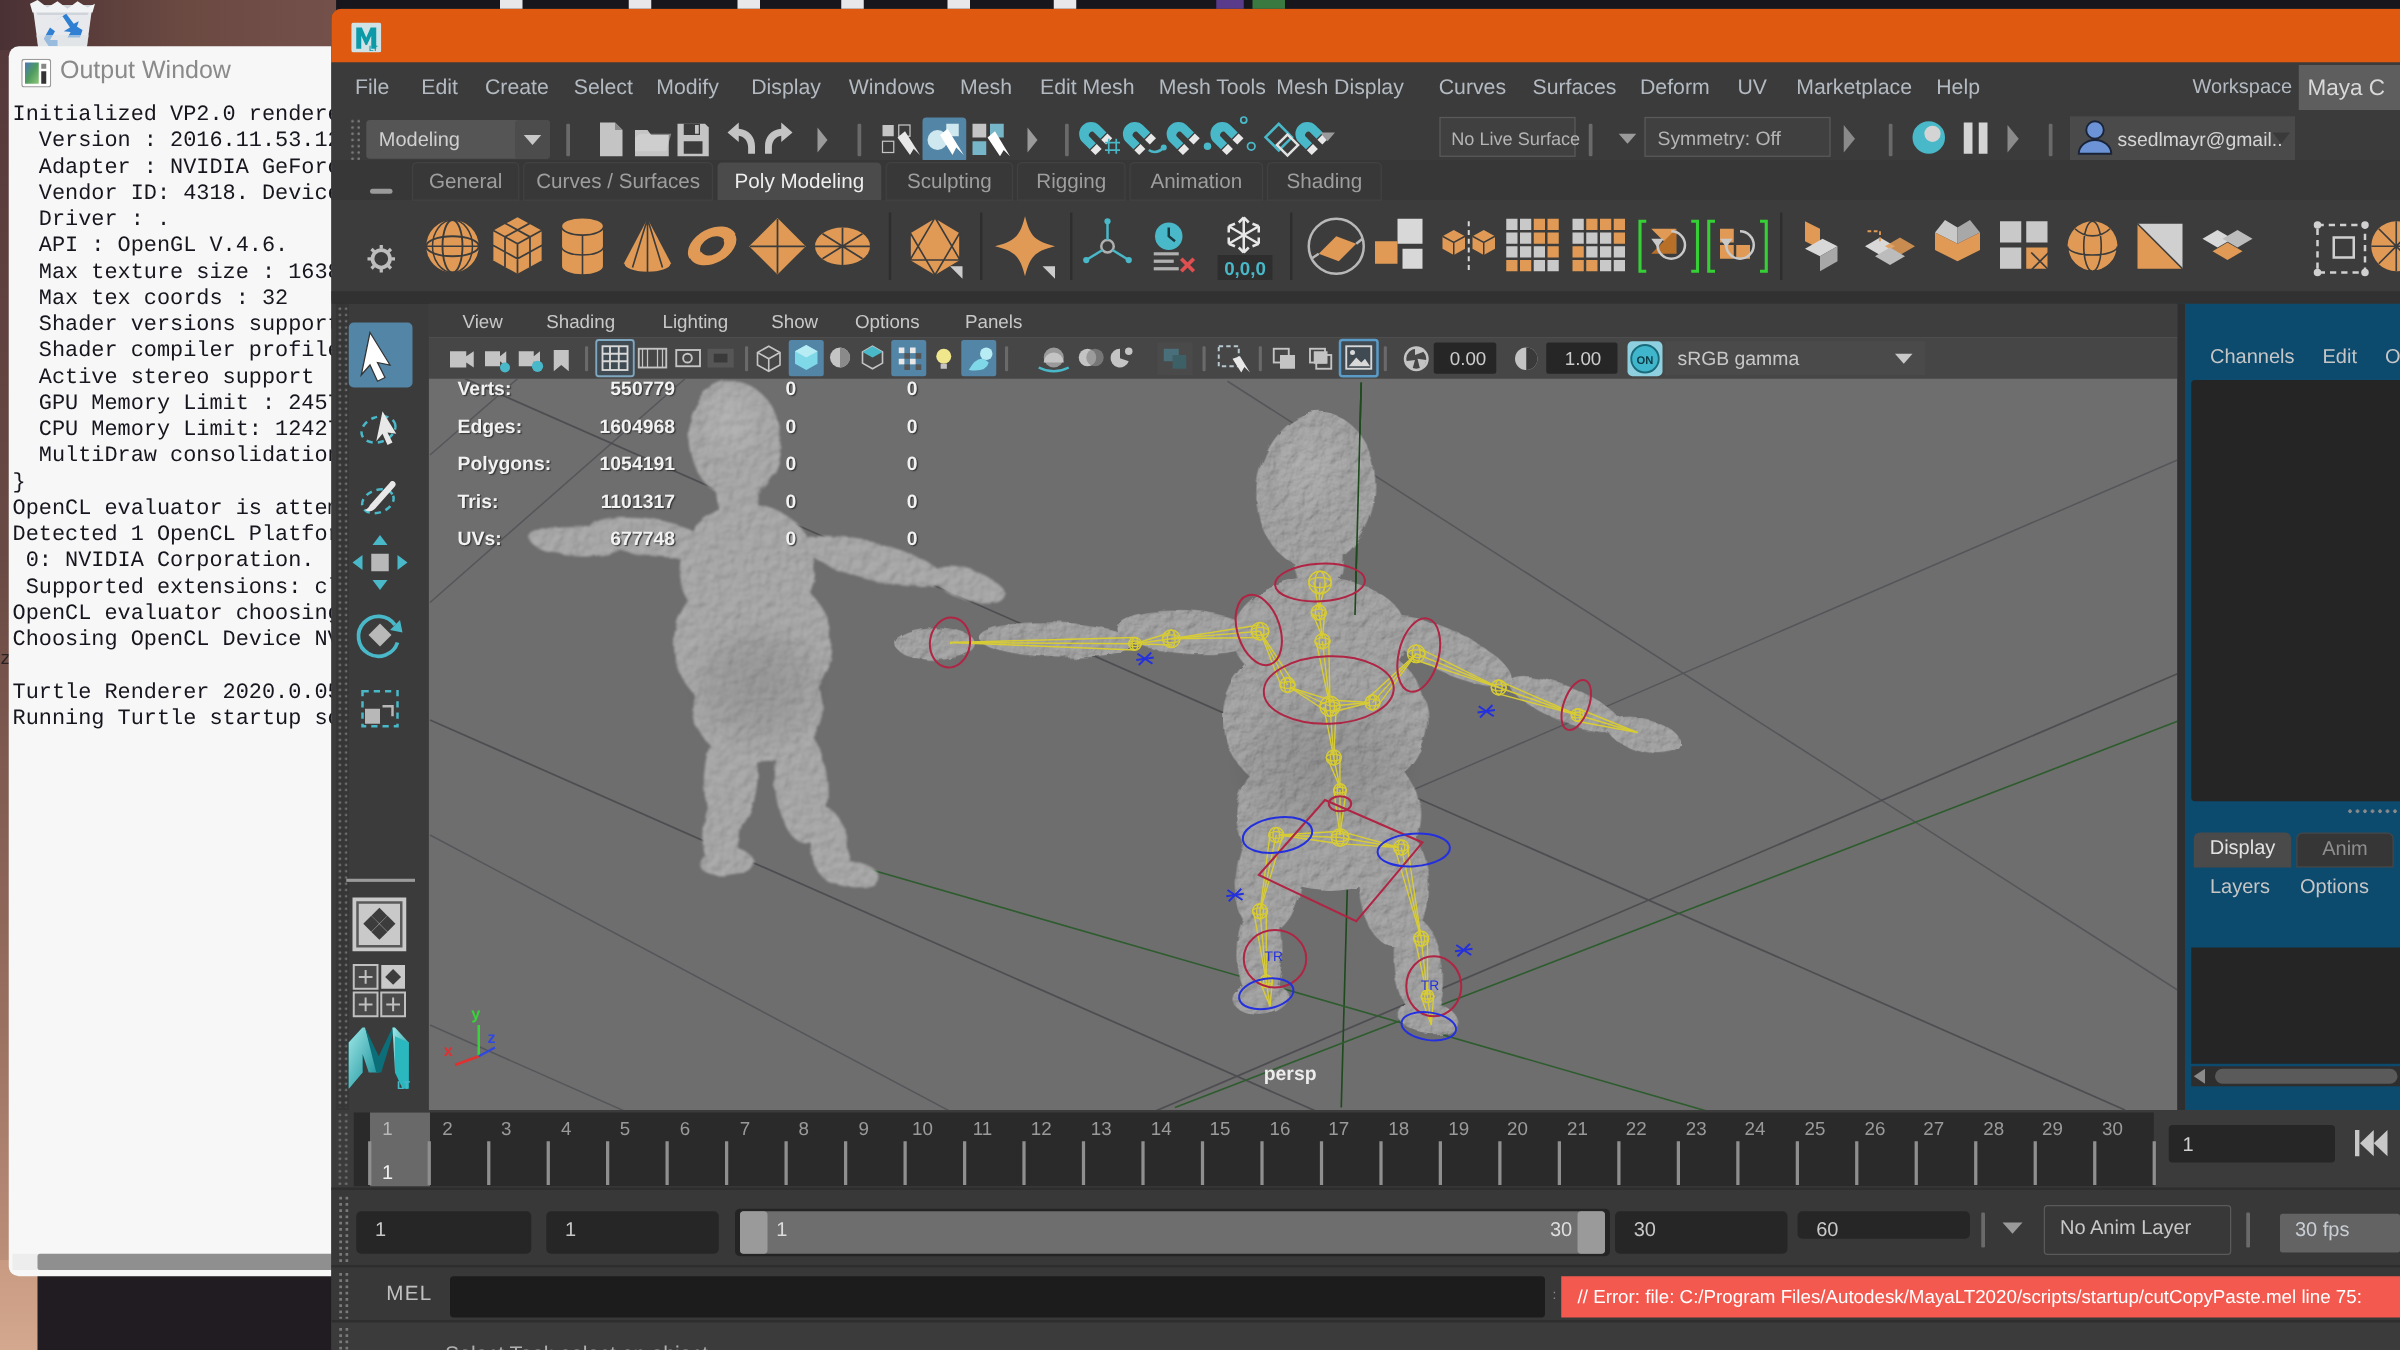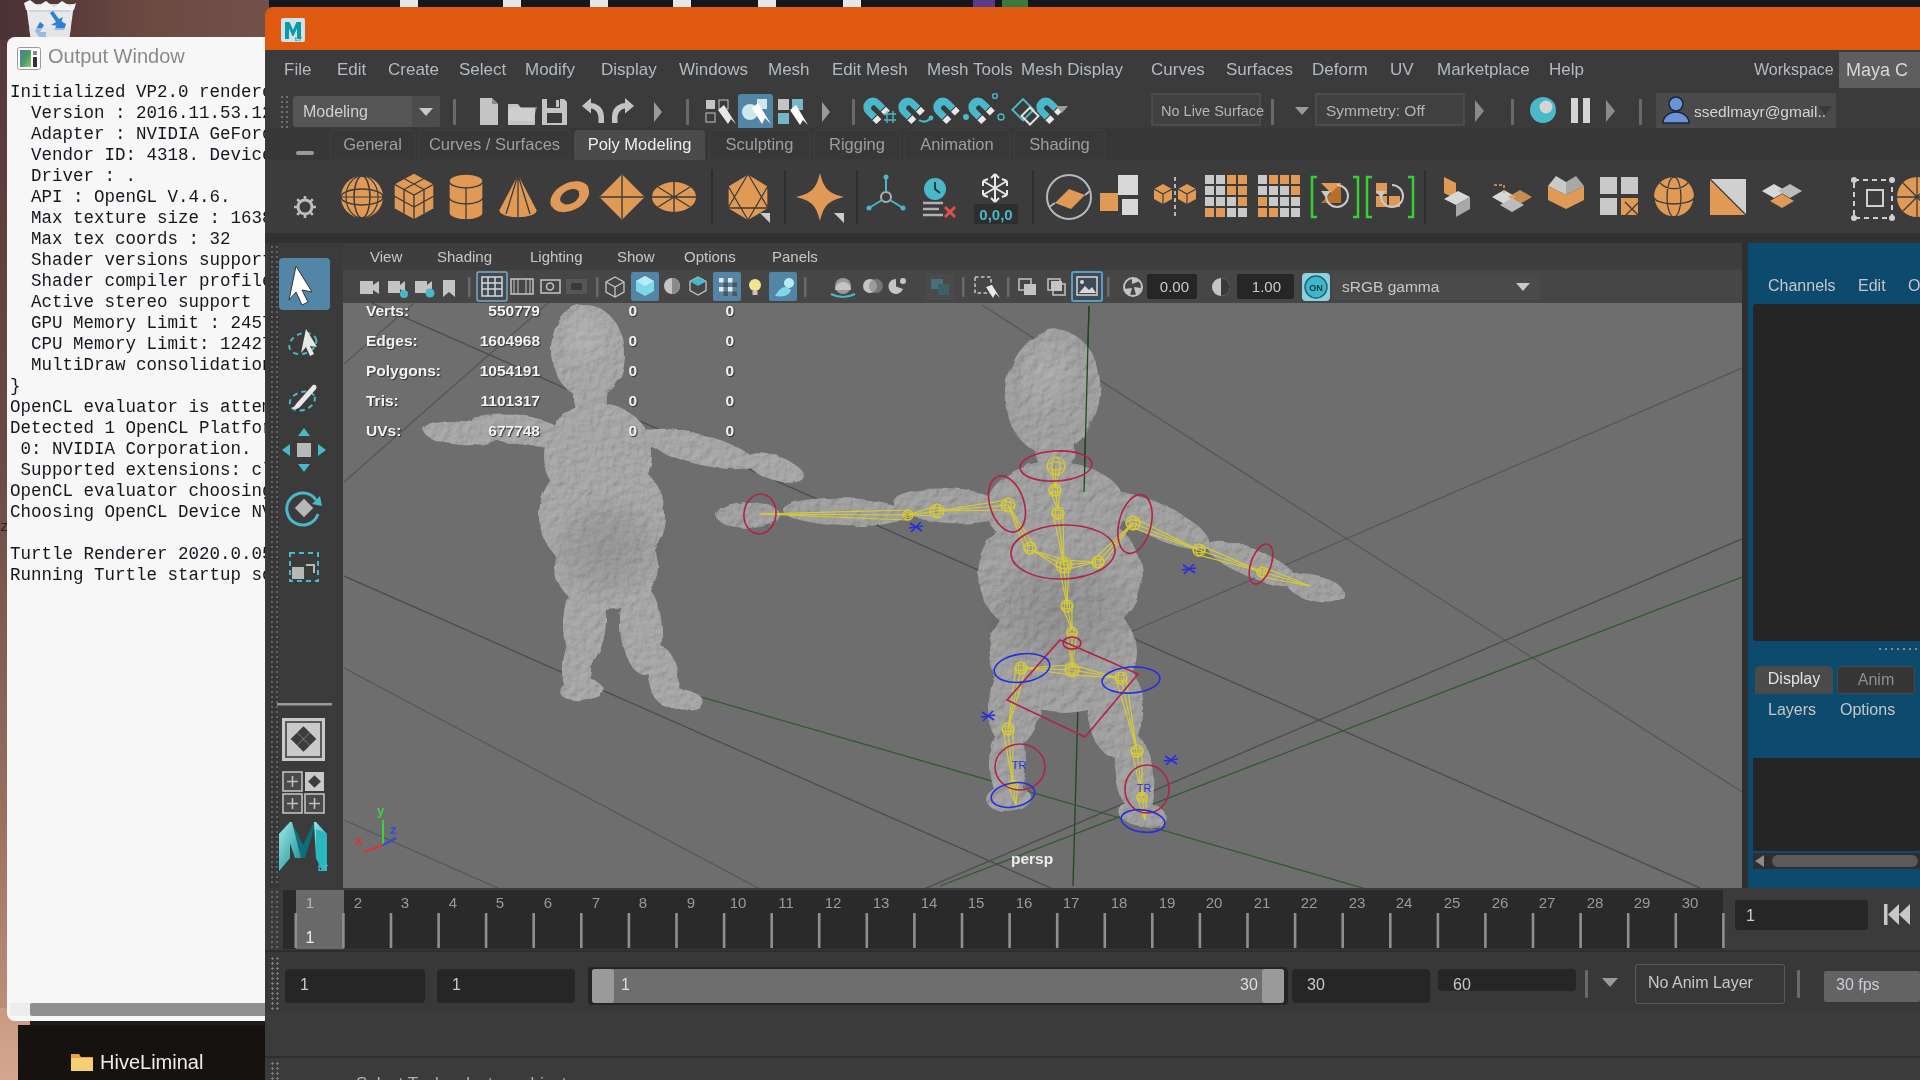--- a/index.html
+++ b/index.html
@@ -28,27 +28,20 @@
 <div class="abs" style="left:0;top:1008px;width:30px;height:72px;background:linear-gradient(180deg,#c89a82,#d3a88e);"></div>
 <svg class="abs" style="left:20px;top:0;" width="60" height="42" viewBox="0 0 60 42">
 <polygon points="6,4 54,4 49,41 11,41" fill="#e7e9ec"></polygon>
 <polygon points="6,4 54,4 50,12 10,12" fill="#cfd4da"></polygon>
 <path d="M10,0 L18,6 L26,1 L34,7 L42,1 L50,6 L56,3 L54,10 L6,10 L4,3 Z" fill="#f2f3f5"></path>
 <path d="M22,18 l8,-5 6,9 -5,3 9,1 3,-9 -4,2 -6,-8 z" fill="#2f7fd3"></path>
 <path d="M20,22 l-5,9 4,6 7,0 0,-5 -6,0 4,-7 z" fill="#2f7fd3"></path>
 <path d="M34,30 l10,0 2,-6 -5,-3 -3,4 0,-2 -4,7 z" fill="#2f7fd3"></path>
 <polygon points="11,41 49,41 51,28 9,28" fill="#dfe2e6" opacity="0.6"></polygon>
 </svg>
-<div class="abs" style="left:18px;top:1025px;width:251px;height:55px;background:#151210;">
-<svg class="abs" style="left:52px;top:26px;" width="24" height="22" viewBox="0 0 24 22">
-<path d="M1,3 h8 l2,3 h12 v14 h-22 z" fill="#e8a33d"></path>
-<path d="M1,7 h22 v13 h-22 z" fill="#f6ce73"></path>
-</svg>
-<div class="abs" style="left:82px;top:26px;font-size:20px;color:#eeeeee;">HiveLiminal</div>
-</div>
 </div>
 <div id="outwin">
 <svg class="abs" style="left:10px;top:10px;" width="24" height="23" viewBox="0 0 24 23">
 <defs>
         <linearGradient id="owg" x1="0" y1="0" x2="1" y2="1">
           <stop offset="0" stop-color="#4a79b8"></stop>
           <stop offset="0.5" stop-color="#4e9a5e"></stop>
           <stop offset="1" stop-color="#8ec87a"></stop>
         </linearGradient>
       </defs>
@@ -1087,16 +1080,23 @@
 <div class="abs" style="left:356px;top:24px;font-size:16px;color:#dddddd;">1</div>
 <div class="abs" style="left:975px;top:24px;font-size:16px;color:#dddddd;">30</div>
 <div class="fld" style="left:1027px;top:17px;width:138px;height:34px;padding:7px 0 0 15px;">30</div>
 <div class="fld" style="left:1173px;top:17px;width:138px;height:22px;padding:7px 0 0 15px;">60</div>
 <div class="abs" style="left:1320px;top:18px;width:3px;height:28px;background:#6a6a6a;border-radius:1px;"></div>
 <div class="abs" style="left:1337px;top:26px;width:0;height:0;border-left:8px solid transparent;border-right:8px solid transparent;border-top:9px solid #9a9a9a;"></div>
 <div class="abs" style="left:1370px;top:12px;width:150px;height:40px;background:#383838;border:1px solid #5a5a5a;border-radius:3px;color:#c8c8c8;font-size:16px;padding:9px 0 16px 12px;">No Anim Layer</div>
 <div class="abs" style="left:1532px;top:18px;width:3px;height:28px;background:#6a6a6a;border-radius:1px;"></div>
 <div class="abs" style="left:1559px;top:19px;width:96px;height:31px;background:#636363;border-radius:2px;color:#c9ced4;font-size:16px;padding:5px 0 0 12px;">30 fps</div>
 </div>
+<div class="abs" style="left:0;top:1005px;width:1655px;height:44px;background:#383838;border-top:2px solid #2e2e2e;">
+<div class="dots" style="left:5px;top:3px;height:38px;"></div>
+<div class="abs" style="left:44px;top:12px;font-size:16.5px;color:#c0c0c0;letter-spacing:1px;">MEL</div>
+<div class="abs" style="left:95px;top:7px;width:876px;height:33px;background:#1c1c1c;border-radius:3px;"></div>
+<div class="abs" style="left:977px;top:16px;font-size:11px;color:#888;">:</div>
+<div class="abs" style="left:984px;top:7px;width:671px;height:33px;background:#f4594f;color:#ffffff;font-size:15px;padding:8px 0 0 13px;white-space:pre;">// Error: file: C:/Program Files/Autodesk/MayaLT2020/scripts/startup/cutCopyPaste.mel line 75:</div>
+</div>
 <div class="abs" style="left:0;top:1049px;width:1655px;height:24px;background:#3b3b3b;border-top:2px solid #2e2e2e;overflow:hidden;">
 <div class="dots" style="left:5px;top:3px;height:20px;"></div>
 <div class="abs" style="left:91px;top:16px;font-size:17px;color:#b0b0b0;">Select Tool: select an object</div>
 </div>
 </div>
 </body></html>

